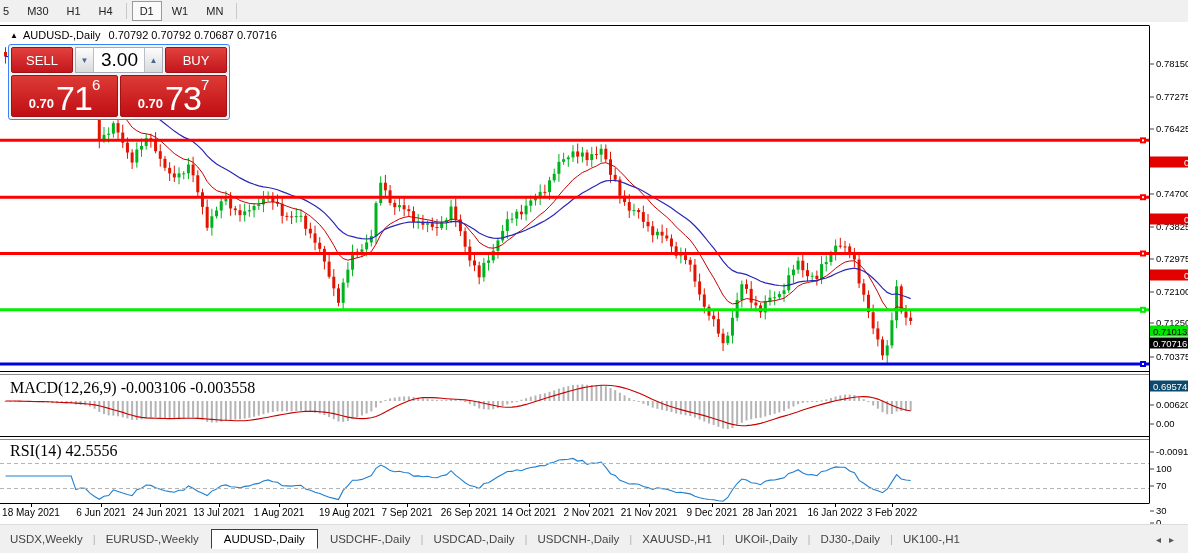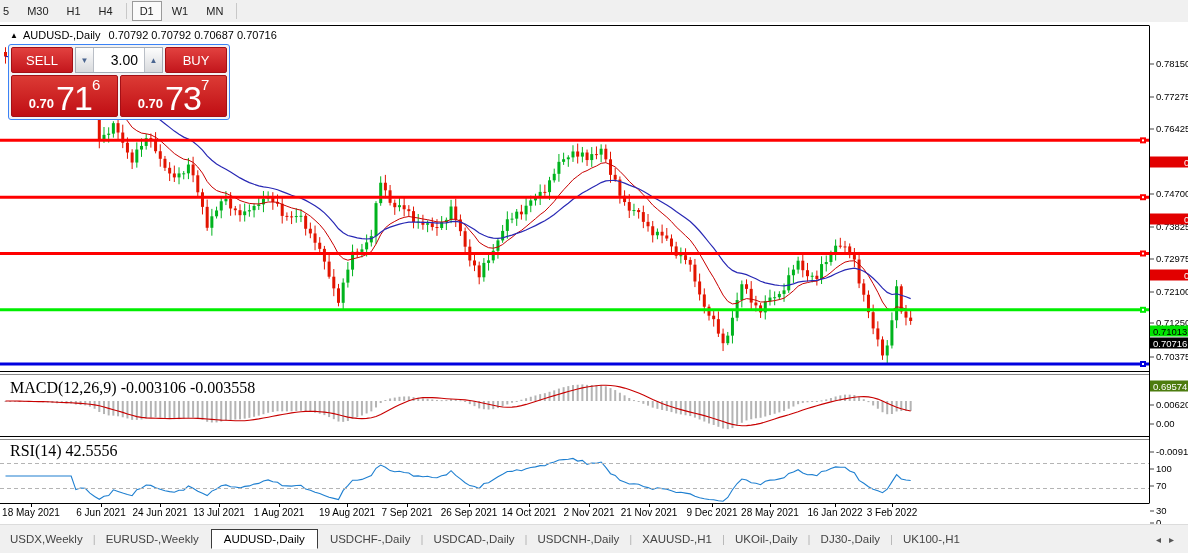--- a/index.html
+++ b/index.html
@@ -26,42 +26,42 @@
   .row1{display:flex;height:26px;}
   .btn-trade{width:62px;background:linear-gradient(#e2413f,#c3161c);color:#fff;font-size:13px;
              display:flex;align-items:center;justify-content:center;border-radius:2px;cursor:pointer;
              border:1px solid #a31016;box-sizing:border-box;}
   .spinner{flex:1;display:flex;margin:0 2px;border:1px solid #a5abb5;background:#fff;box-sizing:border-box;}
   .spin-btn{width:17px;background:linear-gradient(#fdfdfd,#d8dadd);border:0;display:flex;align-items:center;
             justify-content:center;color:#4a6590;font-size:8px;cursor:pointer;}
   .spin-btn.dn{border-right:1px solid #b9bec6;}
   .spin-btn.up{border-left:1px solid #b9bec6;}
   .vol{flex:1;display:flex;align-items:center;justify-content:flex-end;padding-right:6px;
-       font-size:14px;color:#000;background:#fff;}
+       font-size:19px;color:#000;background:#fff;}
   .row2{display:flex;margin-top:2px;height:42px;}
   .qbox{width:109px;background:linear-gradient(#dc3b35,#c00e14);color:#fff;border-radius:2px;
         display:flex;align-items:flex-end;justify-content:center;padding-bottom:3px;box-sizing:border-box;
         border:1px solid #a31016;cursor:pointer;}
   .qbox.sell{margin-right:2px;}
   .qbox .frac{font-size:13px;font-weight:bold;margin-right:2px;margin-bottom:2px;}
   .qbox .big{font-size:34px;line-height:30px;letter-spacing:-1px;}
   .qbox .sup{font-size:15px;line-height:15px;align-self:flex-start;margin-top:1px;}
   
   .pane-label{position:absolute;font-size:16px;color:#000;z-index:4;white-space:nowrap;font-family:Liberation Serif, serif;}
   
   .axis{position:absolute;left:1150px;top:0;width:38px;height:502px;font-size:9.5px;color:#000;}
   .tick{position:absolute;left:0;right:0;transform:translateY(-50%);line-height:11px;padding-left:6px;
         white-space:nowrap;overflow:hidden;}
   .tick:before{content:"";position:absolute;left:0;top:50%;width:4px;height:1px;background:#444;}
   .chip{position:absolute;left:0;right:0;transform:translateY(-50%);height:11px;line-height:11px;
         padding-left:3px;font-size:9.5px;color:#fff;white-space:nowrap;overflow:hidden;z-index:3;}
   .chip.red{background:#e20000;padding-left:34px;}
   .chip.green{background:#00e400;color:#000;}
   .chip.black{background:#000;}
-  .chip.blue{background:#4d7c0f;}
+  .chip.blue{background:#0c4a6e;}
   
   .dates{position:absolute;left:0;top:0;width:1188px;height:502px;pointer-events:none;}
   .dlabel{position:absolute;transform:translateX(-50%);font-size:10px;color:#000;white-space:nowrap;}
   
   .tab-bar{position:absolute;left:0;top:524px;width:1188px;height:29px;background:#f0f0f0;
            border-top:1px solid #dcdcdc;display:flex;align-items:flex-start;font-size:11.5px;color:#444;}
   .tabs{display:flex;align-items:center;margin-top:3px;height:22px;}
   .tab{padding:3px 10px;cursor:pointer;white-space:nowrap;}
   .tab.active{background:#fff;border:1px solid #3c3c3c;border-bottom:1px solid #fff;color:#000;
               padding:3px 12px;margin:0 2px;}
@@ -792,21 +792,21 @@
         <div class="dlabel" style="left: 160px; top: 485px;">24 Jun 2021</div>
         <div class="dlabel" style="left: 219px; top: 485px;">13 Jul 2021</div>
         <div class="dlabel" style="left: 279px; top: 485px;">1 Aug 2021</div>
         <div class="dlabel" style="left: 347px; top: 485px;">19 Aug 2021</div>
         <div class="dlabel" style="left: 407px; top: 485px;">7 Sep 2021</div>
         <div class="dlabel" style="left: 469px; top: 485px;">26 Sep 2021</div>
         <div class="dlabel" style="left: 529px; top: 485px;">14 Oct 2021</div>
         <div class="dlabel" style="left: 589px; top: 485px;">2 Nov 2021</div>
         <div class="dlabel" style="left: 649px; top: 485px;">21 Nov 2021</div>
         <div class="dlabel" style="left: 712px; top: 485px;">9 Dec 2021</div>
-        <div class="dlabel" style="left: 770px; top: 485px;">28 May 2021</div>
+        <div class="dlabel" style="left: 770px; top: 485px;">28 Jan 2021</div>
         <div class="dlabel" style="left: 835px; top: 485px;">16 Jan 2022</div>
         <div class="dlabel" style="left: 892px; top: 485px;">3 Feb 2022</div>
       </div>
   </div>
 
   <div class="tab-bar">
     <div class="tabs" id="tabs">
         <div class="tab">USDX,Weekly</div>
         <span class="tab-sep">|</span>
         <div class="tab">EURUSD-,Weekly</div>

